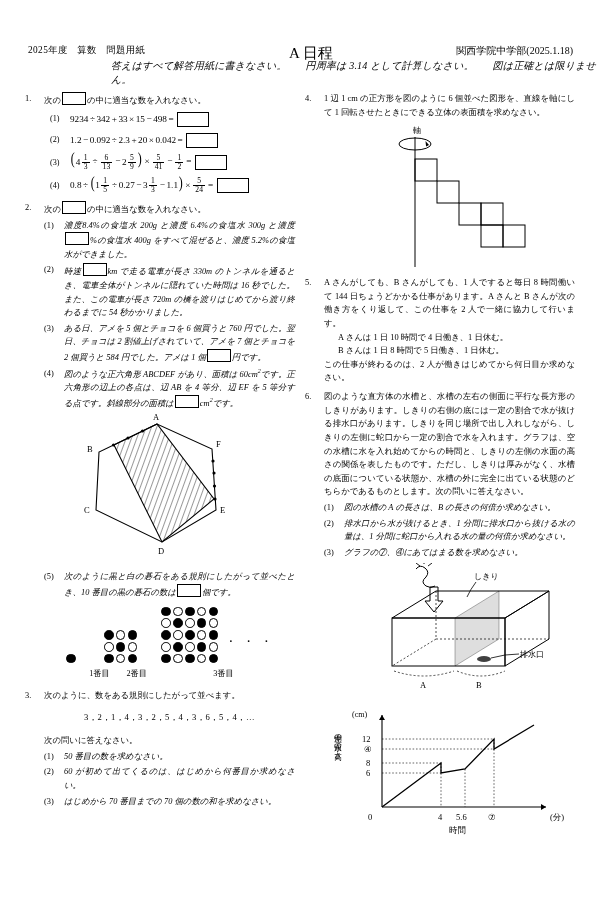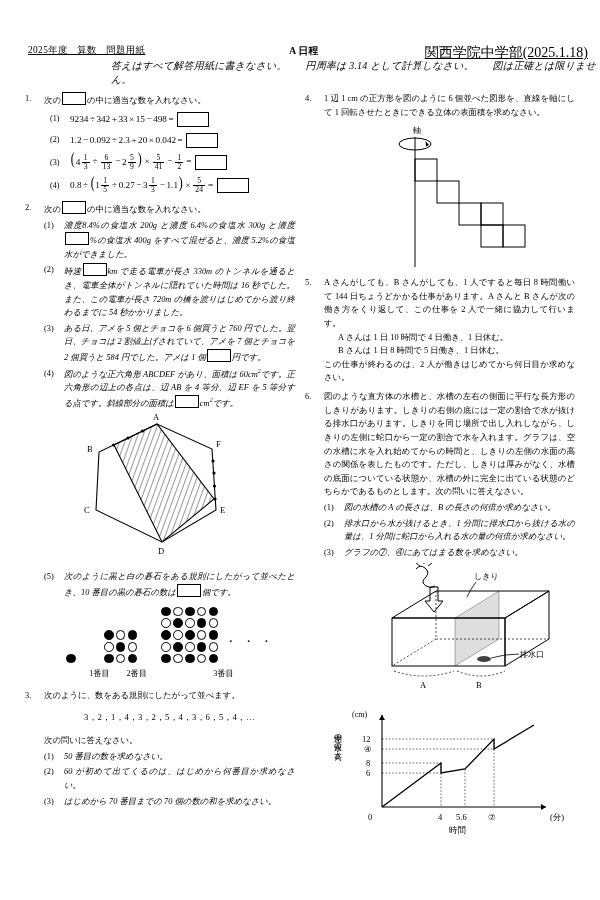--- a/index.html
+++ b/index.html
@@ -7,23 +7,23 @@
     width:600px;height:900px;
     background:#ffffff;
     font-family:"Liberation Serif","DejaVu Serif",serif;
     color:#000;
     position:relative;
     overflow:hidden;
   }
   .page{position:absolute;inset:0;}
   
   .hdr{position:absolute;left:0;right:0;top:44px;height:34px;}
-  .hdr-left{position:absolute;left:28px;top:0;font-size:9.3px;letter-spacing:.4px;text-decoration:underline;}
-  .hdr-center{position:absolute;left:289px;top:0;font-size:10px;font-weight:bold;}
-  .hdr-right{position:absolute;right:12px;top:0;font-size:14px;text-decoration:underline;}
+  .hdr-left{position:absolute;left:28px;top:0;font-size:9.3px;letter-spacing:.4px;}
+  .hdr-center{position:absolute;left:289px;top:0;font-size:15px;font-weight:normal;}
+  .hdr-right{position:absolute;right:27px;top:0;font-size:10px;}
   .hdr-sub{position:absolute;left:111px;top:15px;font-size:10px;letter-spacing:.2px;font-style:italic;}
   .hdr-sub span{margin-right:16px;}
   
   .col{position:absolute;top:92px;width:270px;font-size:8.4px;line-height:1.62;}
   .colL{left:25px;}
   .colR{left:305px;}
   .prob{position:relative;margin-bottom:5px;}
   .pnum{position:absolute;left:0;top:0;width:16px;text-align:left;}
   .pbody{margin-left:19px;}
   .sub{position:relative;margin-top:2px;}

